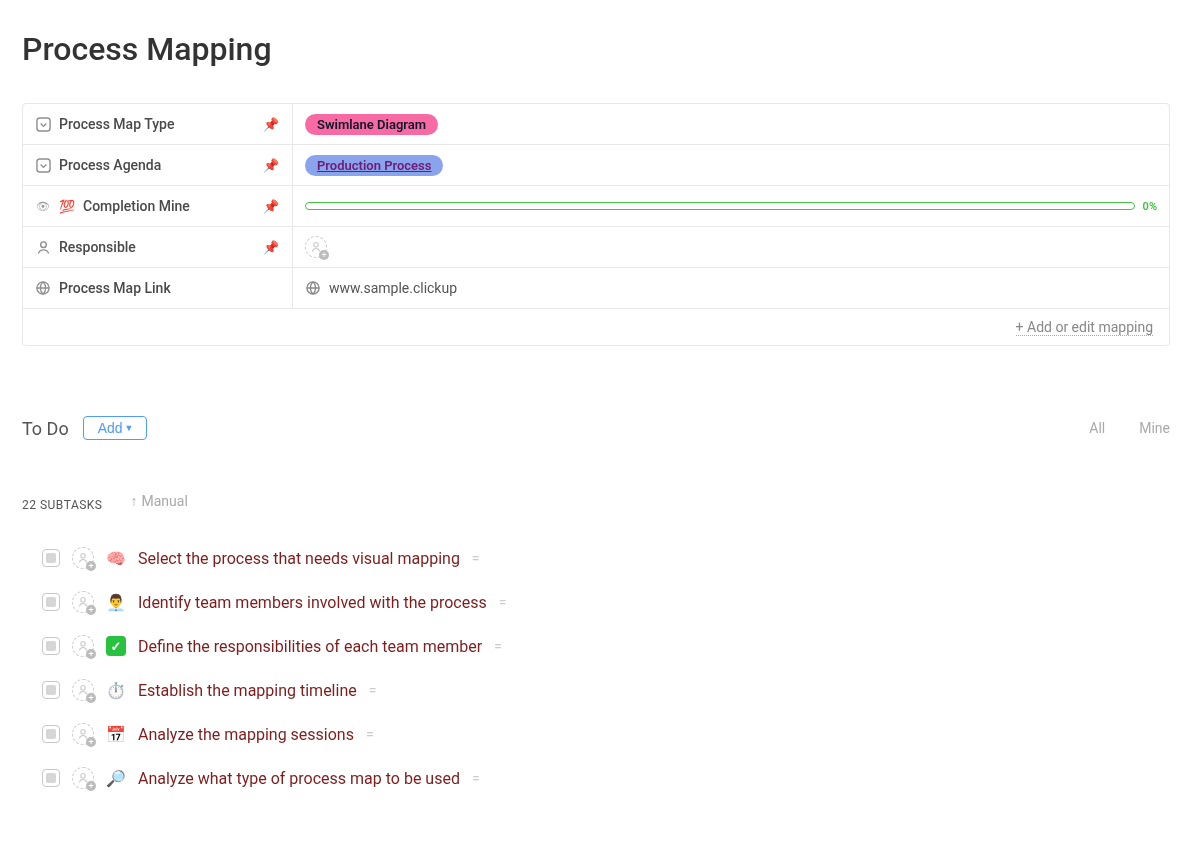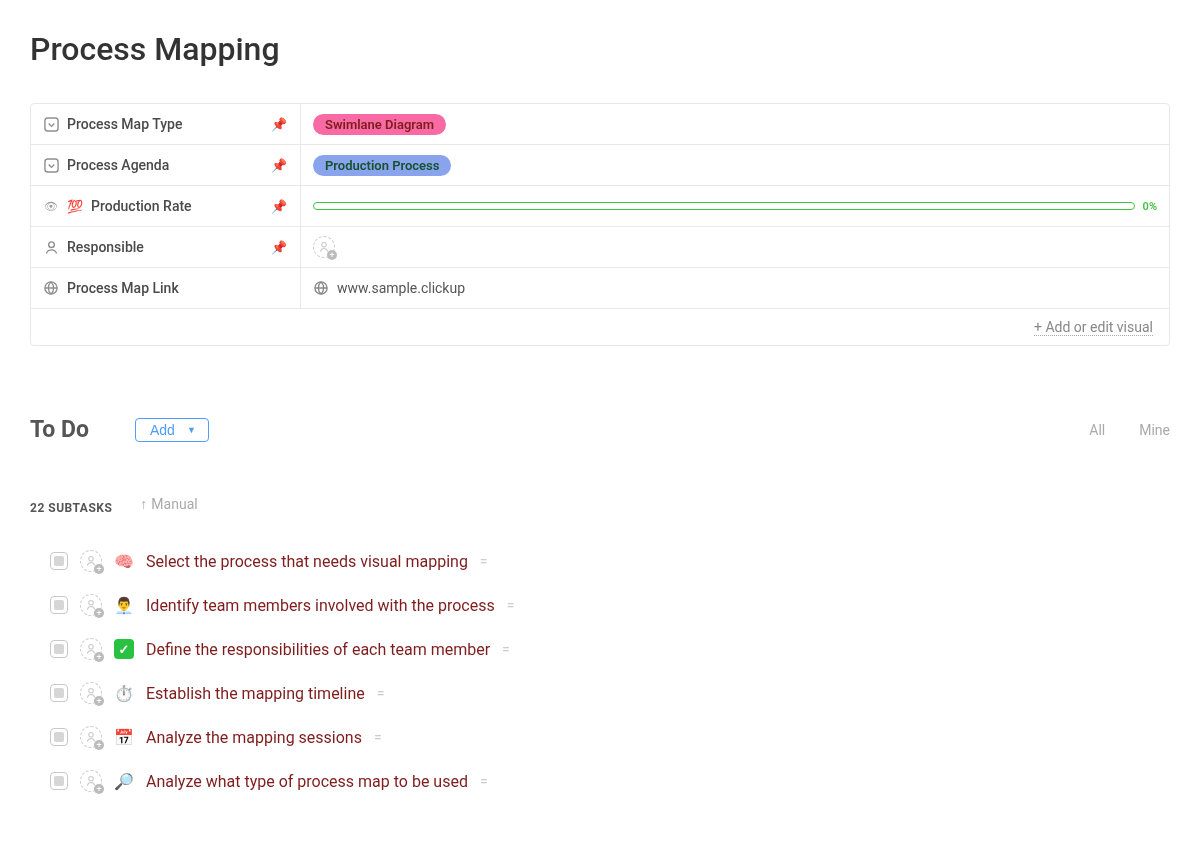--- a/index.html
+++ b/index.html
@@ -3,21 +3,21 @@
 <meta charset="utf-8">
 <style>
   * { box-sizing: border-box; margin: 0; padding: 0; }
   body {
     font-family: -apple-system, BlinkMacSystemFont, "Segoe UI", Roboto, Helvetica, Arial, sans-serif;
     background: #fff;
     color: #333;
     font-size: 14px;
     width: 1200px;
   }
-  .container { padding: 30px 30px 0 30px; }
+  .container { padding: 30px 30px 0 22px; }
   .page-title {
     font-size: 32px;
     font-weight: 500;
     color: #333;
     margin-bottom: 35px;
   }
   .fields-table {
     border: 1px solid #e8e8e8;
     border-radius: 4px;
     overflow: hidden;
@@ -63,33 +63,34 @@
     justify-content: center;
     color: #999;
     font-size: 13px;
   }
   .pin-icon {
     color: #3b82f6;
     font-size: 13px;
   }
   .tag-pink {
     background: #f76aa3;
-    color: #7f1d1d;
+    color: #0f172a;
     padding: 3px 12px;
     border-radius: 12px;
     font-size: 13px;
     font-weight: 600;
   }
   .tag-blue {
     background: #8aa3ed;
-    color: #14532d;
+    color: #701a75;
     padding: 3px 12px;
     border-radius: 12px;
     font-size: 13px;
     font-weight: 600;
+    text-decoration: underline;
   }
   .progress-wrap {
     flex:1;
     display:flex;
     align-items:center;
     gap:8px;
   }
   .progress-bar-bg {
     flex:1;
     height: 8px;
@@ -151,54 +152,53 @@
     justify-content: space-between;
     margin-top: 70px;
     margin-bottom: 50px;
   }
   .todo-left {
     display:flex;
     align-items:center;
     gap:14px;
   }
   .todo-title {
-    font-size: 23px;
-    font-weight: 700;
+    font-size: 18px;
+    font-weight: 400;
     color:#555;
   }
   .add-btn {
     border: 1px solid #4f9cf9;
     color: #4f9cf9;
     background:#fff;
     border-radius: 4px;
     padding: 3px 12px 3px 14px;
     font-size: 14px;
     cursor:pointer;
     display:flex;
     align-items:center;
-    gap:12px;
-    margin-left:32px;
+    gap:2px;
   }
   .add-btn .caret {
     font-size:9px;
   }
   .todo-right {
     display:flex;
     gap:34px;
     color:#aaa;
     font-size:14px;
   }
   .subtasks-meta {
     display:flex;
     align-items:center;
     gap: 28px;
     margin-bottom: 24px;
   }
   .subtasks-count {
-    font-weight:700;
+    font-weight:400;
     font-size:12px;
     letter-spacing: 0.5px;
     color:#555;
     margin-top:8px;
   }
   .sort-manual {
     color:#aaa;
     font-size:14px;
     display:flex;
     align-items:center;
@@ -301,21 +301,21 @@
       <div class="field-value-cell">
         <span class="tag-blue">Production Process</span>
       </div>
     </div>
 
     <div class="field-row">
       <div class="field-label-cell">
         <div class="field-label-left">
           <span class="field-icon" style="font-size:11px;">👁</span>
           <span class="field-icon" style="color:#d22;">💯</span>
-          <span class="field-label">Production Rate</span>
+          <span class="field-label">Completion Mine</span>
         </div>
         <span class="pin-icon">📌</span>
       </div>
       <div class="field-value-cell">
         <div class="progress-wrap">
           <div class="progress-bar-bg"></div>
           <span class="progress-pct">0%</span>
         </div>
       </div>
     </div>
@@ -360,21 +360,21 @@
           <svg class="icon globe-icon" viewBox="0 0 16 16" style="stroke:#888;">
               <circle cx="8" cy="8" r="7"></circle>
               <path d="M1 8h14M8 1c2 2 3 4.5 3 7s-1 5-3 7M8 1C6 3 5 5.5 5 8s1 5 3 7"></path>
             </svg>
         </span>
         <span class="link-text">www.sample.clickup</span>
       </div>
     </div>
 
     <div class="add-fields-row">
-      <span class="add-fields-link">+ Add or edit visual</span>
+      <span class="add-fields-link">+ Add or edit mapping</span>
     </div>
   </div>
 
   <div class="todo-header">
     <div class="todo-left">
       <span class="todo-title">To Do</span>
       <button class="add-btn">
         <span>Add</span>
         <span class="caret">▼</span>
       </button>

